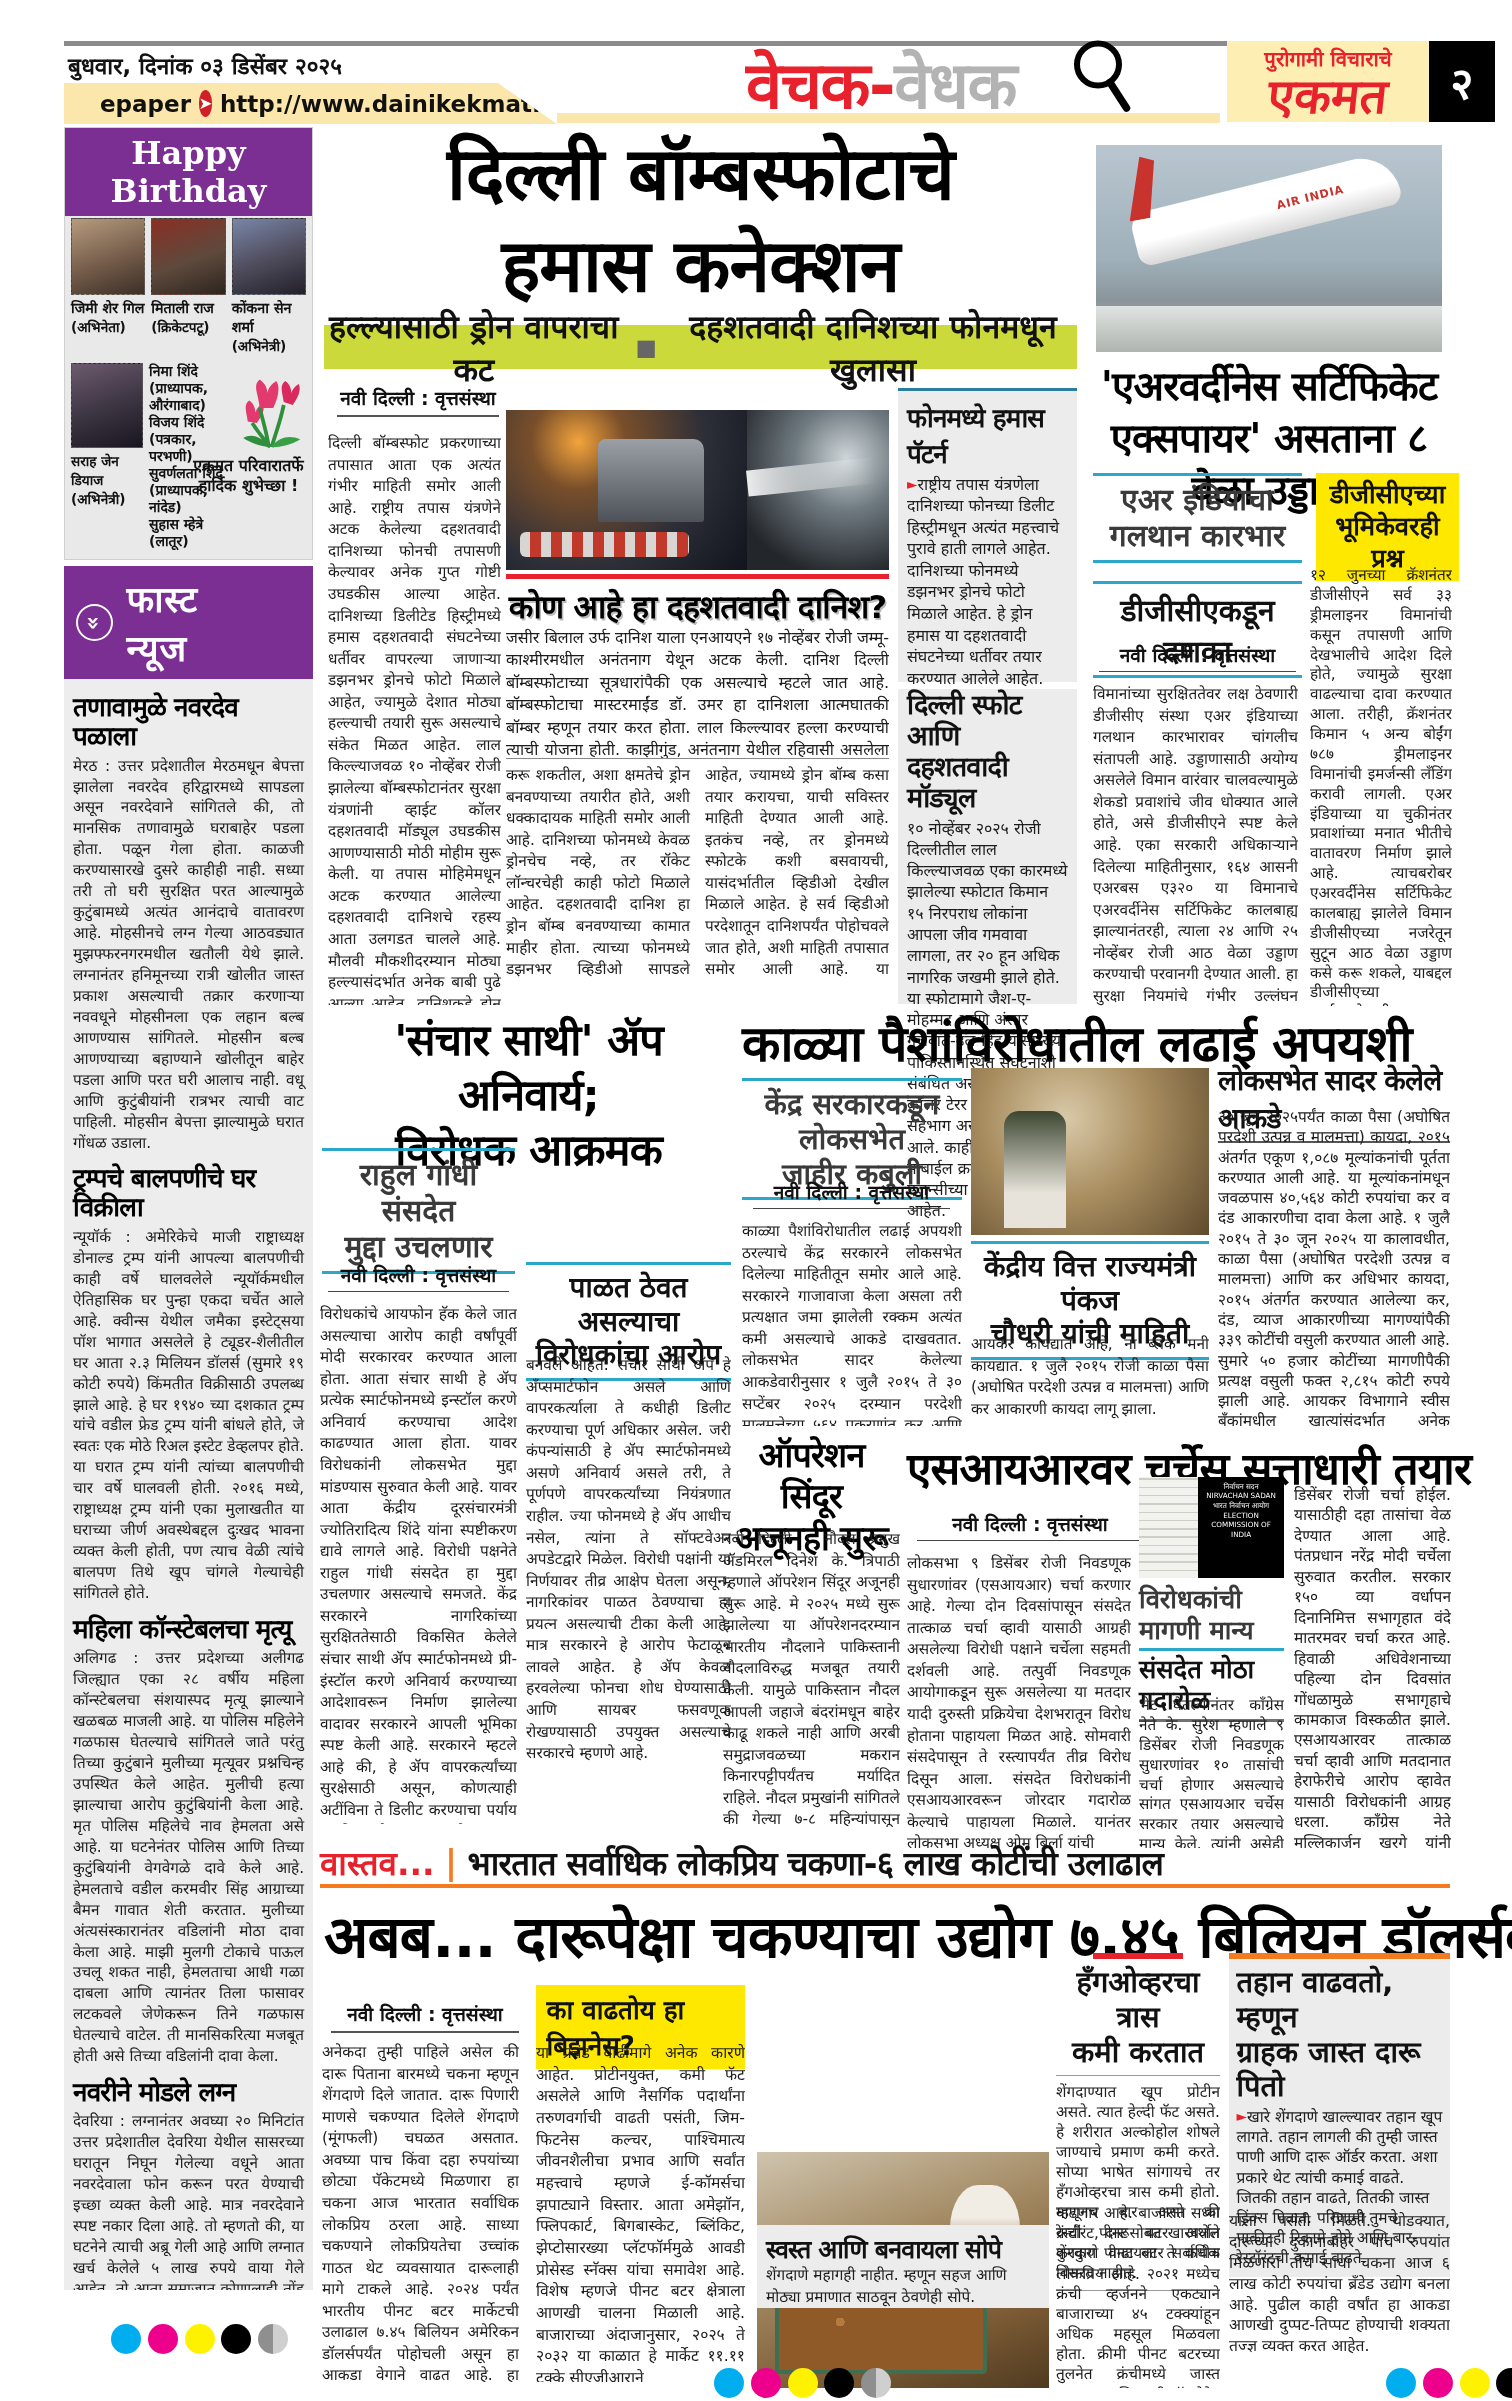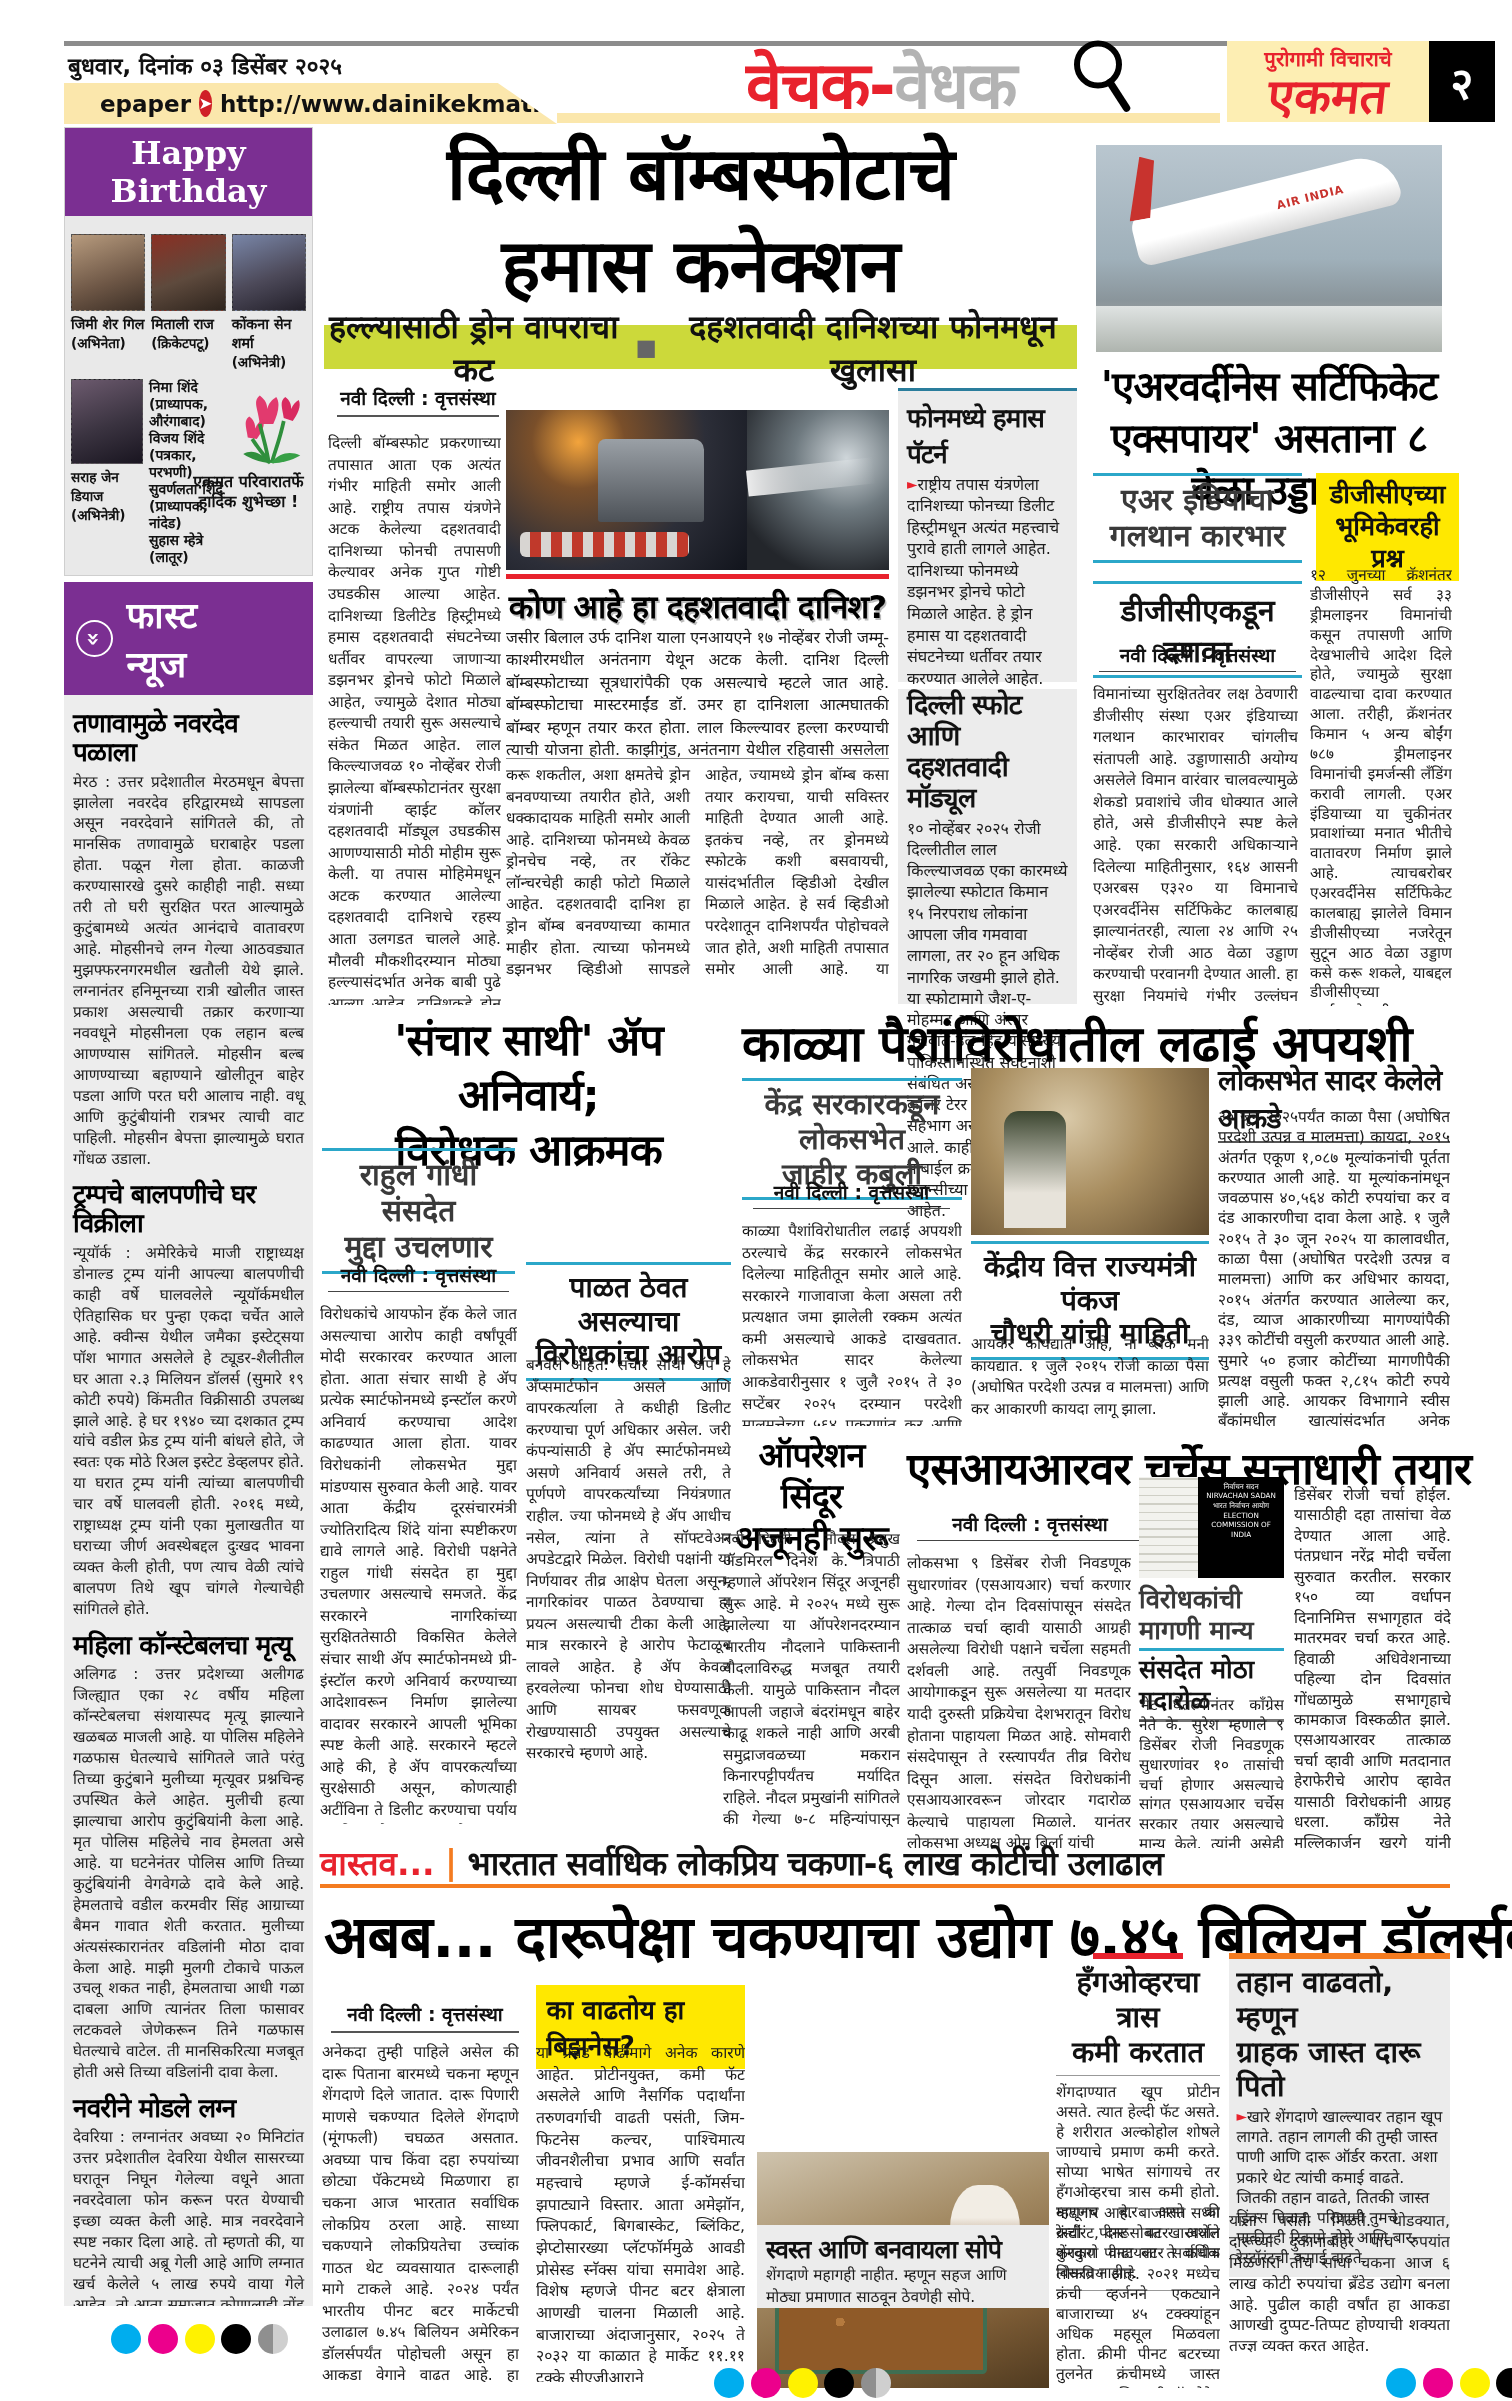--- a/index.html
+++ b/index.html
@@ -49,21 +49,21 @@
     <div class="b" style="color:#e8222d;font-size:48px;line-height:1;transform:skewX(-6deg);">एकमत</div>
   </div>
   <div class="abs" style="left:1429px;top:41px;width:66px;height:81px;background:#000;color:#fff;display:flex;align-items:center;justify-content:center;font-size:44px;font-weight:bold;">
     <span>२</span>
   </div>
 
   <div class="abs" style="left:64px;top:127px;width:249px;height:2184px;overflow:hidden;">
 
     <div style="background:#e9e9e9;border:0.8px solid #cfcfcf;">
       <div class="c b" style="background:#7b2f92;color:#fff;font-size:32px;padding:6px 0;font-family:'DejaVu Serif',serif;">Happy Birthday</div>
-      <div style="display:flex;gap:6px;padding:18px 6px 0 6px;">
+      <div style="display:flex;gap:6px;padding:2px 6px 0 6px;">
         <div style="flex:1;">
           <div class="photo" style="height:75px;border:0.8px dashed #555;background:linear-gradient(160deg,#b79b7e,#6e5746 60%,#3c2f26);"></div>
           <div class="b" style="font-size:14.3px;margin-top:3px;">जिमी शेर गिल</div>
           <div class="b" style="font-size:13.6px;">(अभिनेता)</div>
         </div>
         <div style="flex:1;">
           <div class="photo" style="height:75px;border:0.8px dashed #555;background:linear-gradient(160deg,#8a2f23,#5e4a3d 55%,#2e241d);"></div>
           <div class="b" style="font-size:14.3px;margin-top:3px;">मिताली राज</div>
           <div class="b" style="font-size:13.6px;">(क्रिकेटपटू)</div>
         </div>

